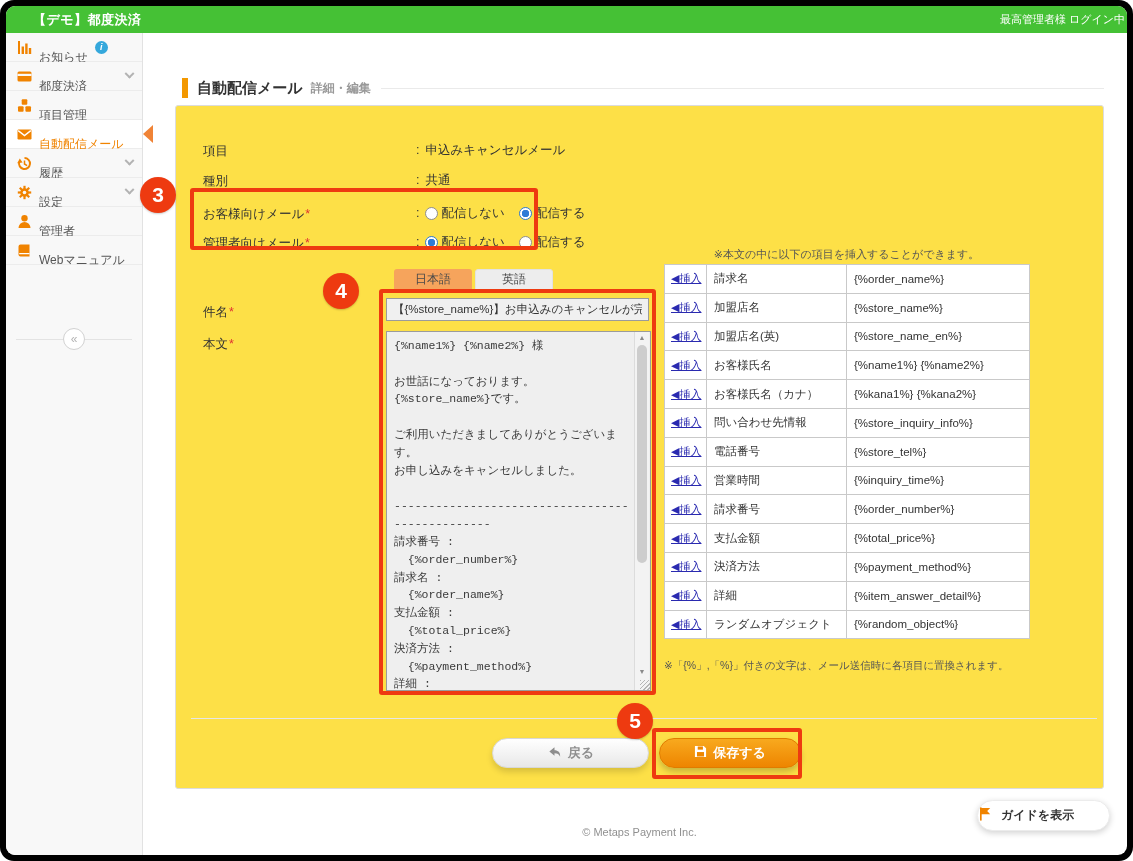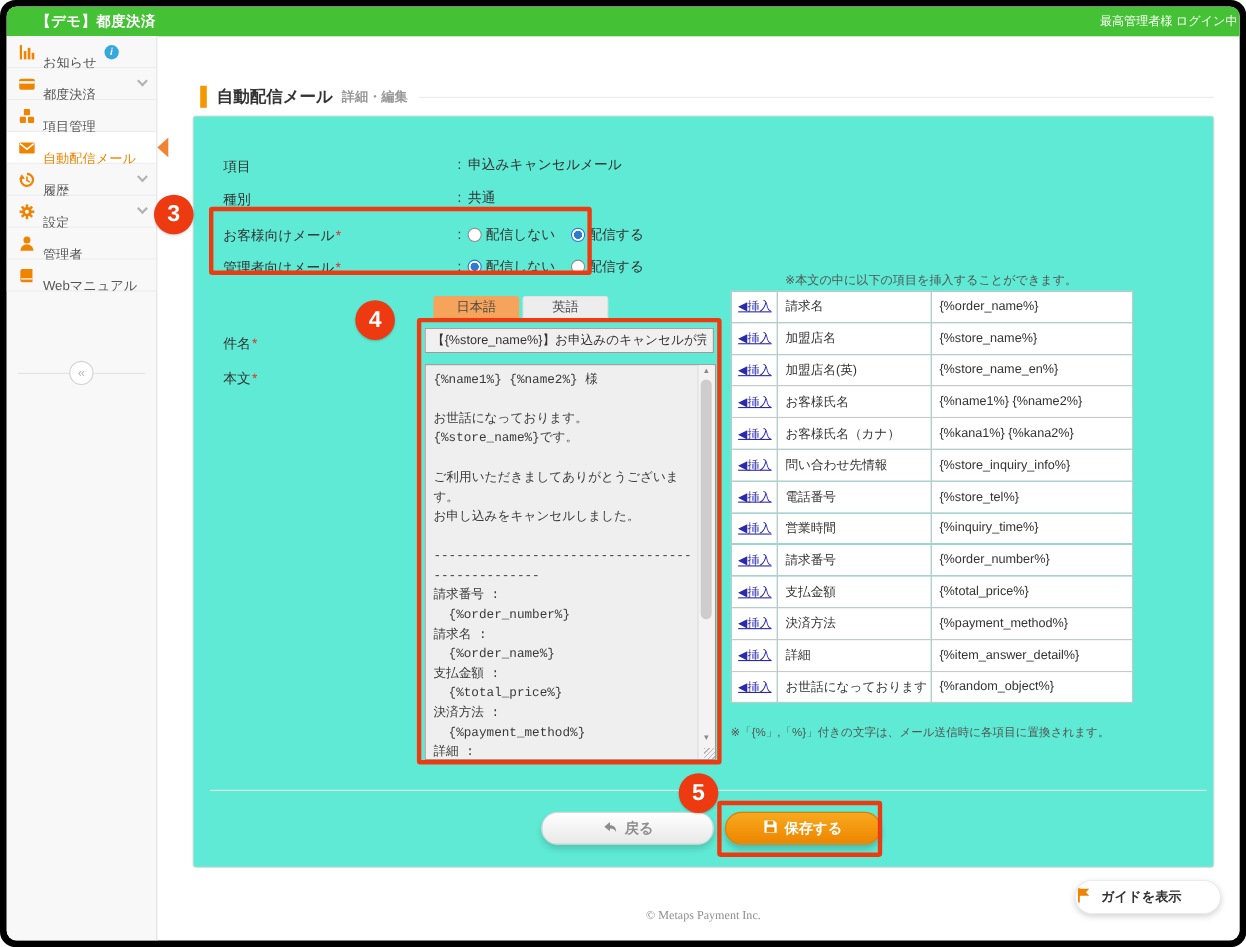--- a/index.html
+++ b/index.html
@@ -26,21 +26,21 @@
   .collapse-btn{position:relative;width:22px;height:22px;border-radius:50%;background:#fff;border:1px solid #d2d2d2;color:#b5b5b5;font-size:12px;display:flex;align-items:center;justify-content:center;cursor:pointer;}
 
   
   .ptitle-row{position:absolute;left:176px;top:70px;width:922px;height:24px;display:flex;align-items:center;}
   .ptitle-bar{width:6px;height:20px;background:#f39800;margin-right:9px;}
   .ptitle{font-size:15px;font-weight:bold;color:#333;}
   .psub{font-size:12px;font-weight:bold;color:#999;margin-left:8px;}
   .ptitle-line{flex:1;height:1px;background:#eaeaea;margin-left:10px;}
 
   
-  .panel{position:absolute;left:169px;top:99px;width:929px;height:684px;border:1px solid #dcdcdc;border-radius:3px;background:#5eead4;}
+  .panel{position:absolute;left:169px;top:99px;width:929px;height:684px;border:1px solid #dcdcdc;border-radius:3px;background:#fde047;}
   .frow{position:absolute;display:flex;align-items:center;gap:6px;font-size:12.5px;color:#333;height:16px;}
   .flabel{position:absolute;left:27px;font-size:12.5px;color:#333;white-space:nowrap;}
   .req{color:#e03131;margin-left:1px;}
   .radio{display:inline-block;width:13px;height:13px;border-radius:50%;background:#fff;border:1px solid #8e8e8e;margin-right:3px;vertical-align:-2px;cursor:pointer;}
   .radio.checked{border:1px solid #2e7bd6;background:radial-gradient(circle,#2e7bd6 0 3.5px,#fff 4px);}
   .opt{display:inline-flex;align-items:center;margin-right:8px;}
 
   .tab{position:absolute;width:78px;height:21px;font-size:12px;color:#4a4a4a;display:flex;align-items:center;justify-content:center;border-radius:3px 3px 0 0;cursor:pointer;}
   .tab.active{background:#f6a45c;}
   .tab.inactive{background:#ededed;border:1px solid #e2e2e2;}
@@ -64,21 +64,21 @@
   .ins-link{color:#2a2ab0;text-decoration:underline;font-size:11px;cursor:pointer;}
   .note-bottom{position:absolute;left:488px;top:553px;font-size:10.5px;color:#555;white-space:nowrap;}
 
   
   .pdivider{position:absolute;left:15px;top:612px;width:906px;height:1px;background:#e6e6e6;}
   .btn{position:absolute;height:30px;border-radius:16px;display:flex;align-items:center;justify-content:center;gap:6px;font-size:13px;font-weight:bold;cursor:pointer;}
   .btn-back{left:316px;top:632px;width:157px;background:linear-gradient(#ffffff,#e8e8e8);border:1px solid #d8d8d8;box-shadow:0 4px 6px rgba(0,0,0,.15);color:#8f8f8f;}
   .btn-save{left:483px;top:632px;width:142px;background:linear-gradient(#f8a91e,#ee8500);border:1px solid #e07b00;box-shadow:0 4px 6px rgba(0,0,0,.2);color:#fff;}
 
   
-  .footer{position:absolute;left:169px;top:820px;width:929px;text-align:center;font-size:11px;color:#909090;font-family:Liberation Serif, serif;}
+  .footer{position:absolute;left:169px;top:820px;width:929px;text-align:center;font-size:11px;color:#909090;}
   .guide-btn{position:absolute;left:971px;top:794px;width:133px;height:31px;border-radius:16px;background:#fff;border:1px solid #ececec;box-shadow:0 2px 6px rgba(0,0,0,.18);display:flex;align-items:center;justify-content:flex-start;gap:8px;font-size:12px;font-weight:bold;color:#333;cursor:pointer;}
 
   
   .anno-box{position:absolute;border:4px solid #ee3a10;border-radius:3px;pointer-events:none;}
   .anno-circle{position:absolute;width:36px;height:36px;border-radius:50%;background:#ee3a10;color:#fff;font-size:21px;font-weight:bold;display:flex;align-items:center;justify-content:center;pointer-events:none;box-shadow:0 1px 2px rgba(0,0,0,.2);}
   .b3{left:184px;top:182px;width:348px;height:62px;}
   .c3{left:134px;top:171px;}
   .b4{left:373px;top:283px;width:277px;height:406px;}
   .c4{left:317px;top:267px;}
   .b5{left:646px;top:722px;width:150px;height:51px;}
@@ -340,21 +340,21 @@
               <td class="c-name">決済方法</td>
               <td class="c-code">{%payment_method%}</td>
             </tr>
         <tr>
               <td class="c-ins"><a class="ins-link">◀挿入</a></td>
               <td class="c-name">詳細</td>
               <td class="c-code">{%item_answer_detail%}</td>
             </tr>
         <tr>
               <td class="c-ins"><a class="ins-link">◀挿入</a></td>
-              <td class="c-name">お世話になっております</td>
+              <td class="c-name">ランダムオブジェクト</td>
               <td class="c-code">{%random_object%}</td>
             </tr>
       </tbody>
     </table>
     <div class="note-bottom">※「{%」,「%}」付きの文字は、メール送信時に各項目に置換されます。</div>
 
     <div class="pdivider"></div>
 
     <div class="btn btn-back">
       <span><svg width="15" height="14" viewBox="0 0 16 15">

